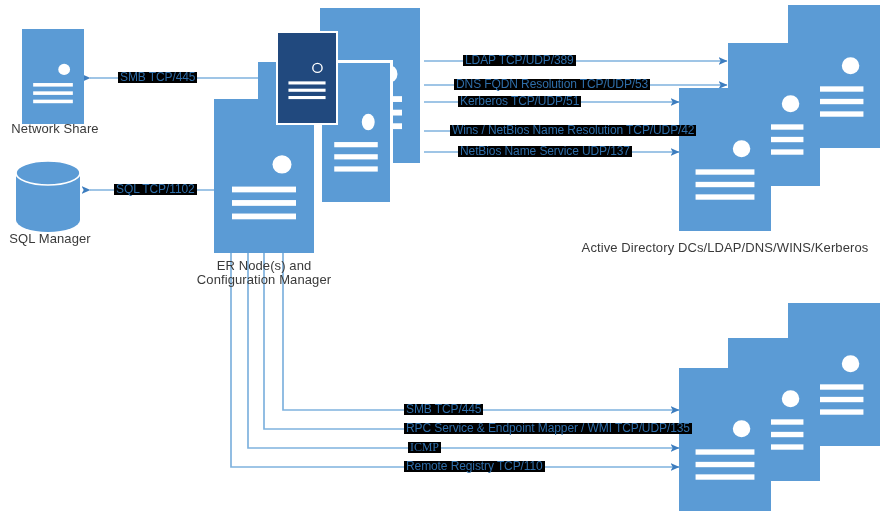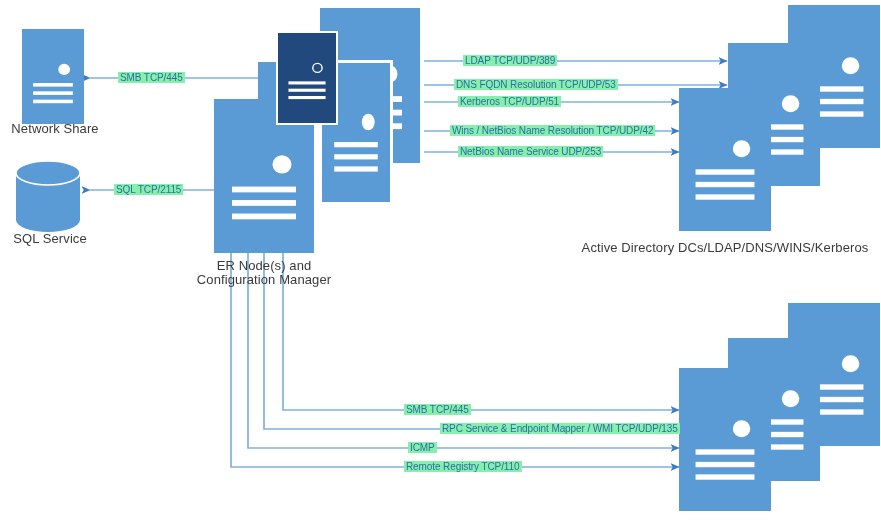--- a/index.html
+++ b/index.html
@@ -29,24 +29,24 @@
     font-size: 13px;
     line-height: 14px;
     text-align: center;
     white-space: nowrap;
     letter-spacing: 0.1px;
   }
   .edge-label {
     position: absolute;
     color: #2E6DA8;
     font-family: "Liberation Sans", sans-serif;
-    font-size: 10px;
+    font-size: 12px;
     line-height: 11px;
     white-space: nowrap;
-    background: #86efac;
+    background: #000000;
     padding: 0 2px;
     letter-spacing: -0.1px;
   }
 </style>
 </head>
 <body>
 
 <div id="diagram-root">
 
   <svg id="diagram-svg" viewBox="0 0 881 530" xmlns="http://www.w3.org/2000/svg">
@@ -130,43 +130,43 @@
 
       <g>
         <rect x="276" y="31" width="62" height="94" fill="#FFFFFF"></rect>
         <use href="#server-glyph-dark" x="278" y="33" width="58" height="90"></use>
       </g>
     </g>
   </svg>
 
   <div class="edge-label" style="left:118px; top:72px;">SMB TCP/445</div>
 
-  <div class="edge-label" style="left:114px; top:184px;">SQL TCP/2115</div>
+  <div class="edge-label" style="left:114px; top:184px;">SQL TCP/1102</div>
 
   <div class="edge-label" style="left:463px; top:55px;">LDAP TCP/UDP/389</div>
 
   <div class="edge-label" style="left:454px; top:79px;">DNS FQDN Resolution TCP/UDP/53</div>
 
   <div class="edge-label" style="left:458px; top:96px;">Kerberos  TCP/UDP/51</div>
 
   <div class="edge-label" style="left:450px; top:125px;">Wins / NetBios Name Resolution  TCP/UDP/42</div>
 
-  <div class="edge-label" style="left:458px; top:146px;">NetBios Name Service  UDP/253</div>
+  <div class="edge-label" style="left:458px; top:146px;">NetBios Name Service  UDP/137</div>
 
   <div class="edge-label" style="left:404px; top:404px;">SMB TCP/445</div>
 
-  <div class="edge-label" style="left:404px; top:423px;margin-left:36px;">RPC Service &amp; Endpoint Mapper  / WMI TCP/UDP/135</div>
+  <div class="edge-label" style="left:404px; top:423px;">RPC Service &amp; Endpoint Mapper  / WMI TCP/UDP/135</div>
 
-  <div class="edge-label" style="left:408px; top:442px;">ICMP</div>
+  <div class="edge-label" style="left:408px; top:442px;font-family:Liberation Serif, serif;">ICMP</div>
 
   <div class="edge-label" style="left:404px; top:461px;">Remote Registry TCP/110</div>
 
   <div class="node-caption" style="left:0px; top:122px; width:110px;">Network Share</div>
 
-  <div class="node-caption" style="left:0px; top:232px; width:100px;">SQL Service</div>
+  <div class="node-caption" style="left:0px; top:232px; width:100px;">SQL Manager</div>
 
   <div class="node-caption" style="left:570px; top:241px; width:310px;">Active Directory DCs/LDAP/DNS/WINS/Kerberos</div>
 
   <div class="node-caption" style="left:174px; top:259px; width:180px;">
     <div>ER Node(s) and</div>
     <div>Configuration Manager</div>
   </div>
 
 
 </div>

